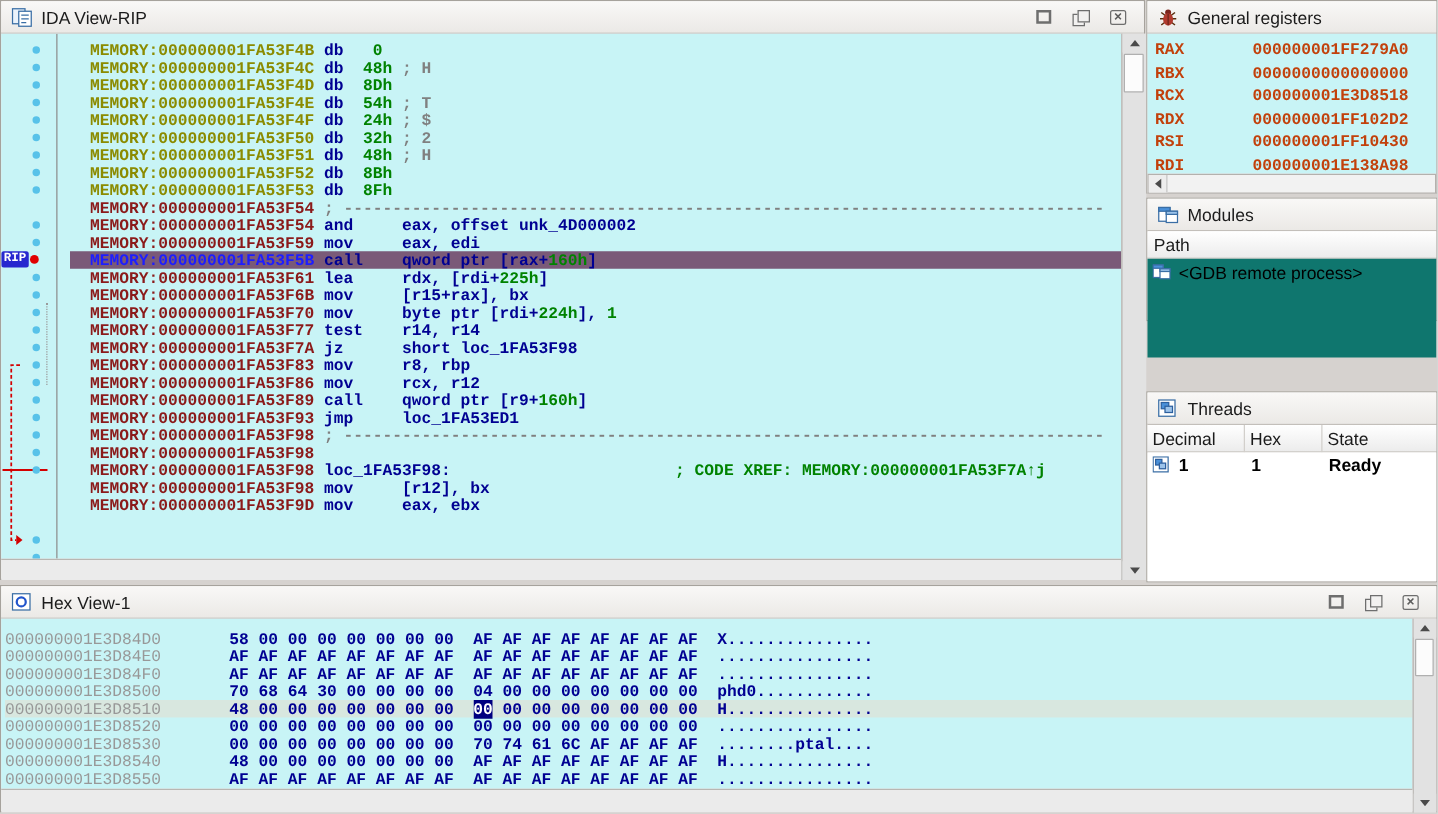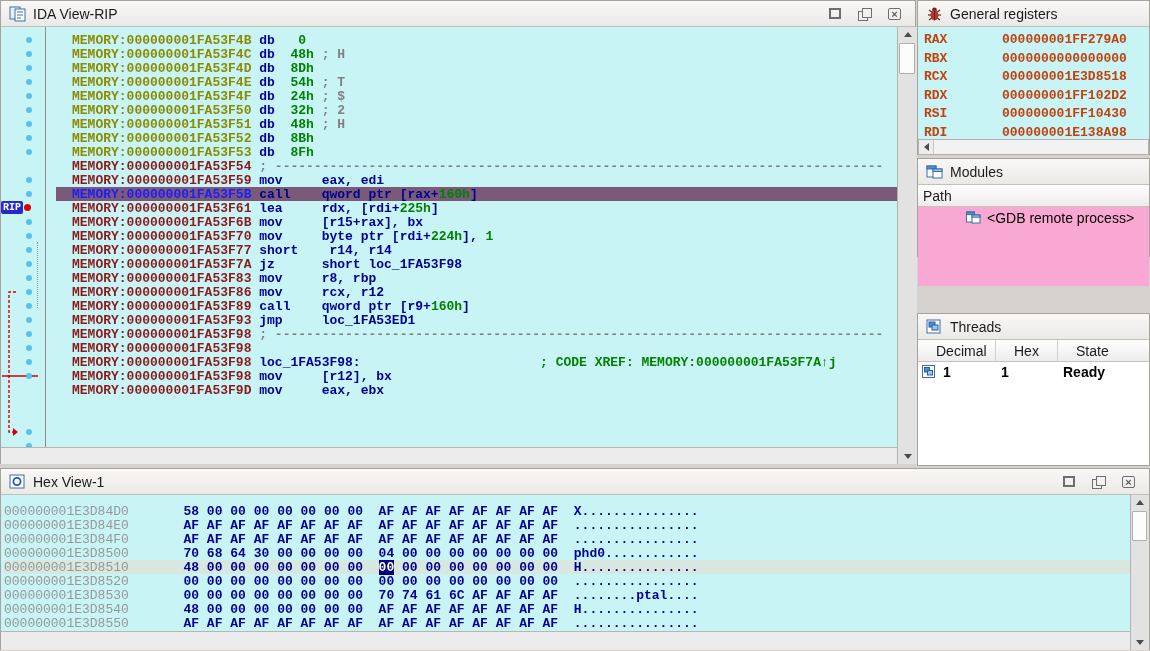--- a/index.html
+++ b/index.html
@@ -55,26 +55,26 @@
   .regs-panel{left:917px;top:0;width:233px;height:155px;}
   .regs-content{position:absolute;left:0;top:26px;width:231px;height:112px;background:#c8f4f6;padding:5px 0 0 6px;overflow:hidden;}
   .rrow{height:18.5px;line-height:18.5px;white-space:pre;
         font:bold 13px "Liberation Mono","DejaVu Sans Mono",monospace;color:#c2410c;}
   .regs-hscroll{left:0px;top:138px;width:231px;height:16px;}
   .hs-arrow{position:absolute;left:0;top:0;width:15px;height:14px;display:flex;align-items:center;justify-content:center;border-right:1px solid #c5c5c5;background:#ededed;}
 
   .modules-panel{left:917px;top:158px;width:233px;height:99px;}
   .col-header{height:22px;background:linear-gradient(#ffffff,#ececec);border-bottom:1px solid #c6c3bf;
               display:flex;align-items:center;font-size:14px;color:#1b1b1b;}
-  .modules-body{position:absolute;left:0;top:48px;width:231px;height:79px;background:#f9a8d4;padding-left:44px;}
+  .modules-body{position:absolute;left:0;top:48px;width:231px;height:79px;background:#0f766e;}
   .mod-row{display:flex;align-items:center;gap:6px;padding:3px 4px;font-size:14px;color:#000;}
 
   .threads-panel{left:917px;top:313px;width:233px;height:153px;}
   .threads-header{display:flex;}
-  .th-cell{padding-left:18px;display:flex;align-items:center;height:22px;font-size:14px;color:#1b1b1b;}
+  .th-cell{padding-left:4px;display:flex;align-items:center;height:22px;font-size:14px;color:#1b1b1b;}
   .th-c1{width:78px;border-right:1px solid #d2cfcb;}
   .th-c2{width:62px;border-right:1px solid #d2cfcb;}
   .th-c3{flex:1;}
   .threads-body{position:absolute;left:0;top:48px;width:231px;height:103px;background:#fff;}
   .thread-row{display:flex;align-items:center;height:20px;font-size:14px;font-weight:bold;color:#000;}
   .tr-c1{width:78px;display:flex;align-items:center;gap:6px;padding-left:4px;}
   .tr-c2{width:62px;padding-left:5px;}
   .tr-c3{flex:1;padding-left:5px;}
 
   
@@ -158,26 +158,27 @@
           <div class="cline"><span class="sa">MEMORY:000000001FA53F4B</span><span class="si"> db   </span><span class="sn">0</span></div>
           <div class="cline"><span class="sa">MEMORY:000000001FA53F4C</span><span class="si"> db  </span><span class="sn">48h</span><span class="sg"> ; H</span></div>
           <div class="cline"><span class="sa">MEMORY:000000001FA53F4D</span><span class="si"> db  </span><span class="sn">8Dh</span></div>
           <div class="cline"><span class="sa">MEMORY:000000001FA53F4E</span><span class="si"> db  </span><span class="sn">54h</span><span class="sg"> ; T</span></div>
           <div class="cline"><span class="sa">MEMORY:000000001FA53F4F</span><span class="si"> db  </span><span class="sn">24h</span><span class="sg"> ; $</span></div>
           <div class="cline"><span class="sa">MEMORY:000000001FA53F50</span><span class="si"> db  </span><span class="sn">32h</span><span class="sg"> ; 2</span></div>
           <div class="cline"><span class="sa">MEMORY:000000001FA53F51</span><span class="si"> db  </span><span class="sn">48h</span><span class="sg"> ; H</span></div>
           <div class="cline"><span class="sa">MEMORY:000000001FA53F52</span><span class="si"> db  </span><span class="sn">8Bh</span></div>
           <div class="cline"><span class="sa">MEMORY:000000001FA53F53</span><span class="si"> db  </span><span class="sn">8Fh</span></div>
           <div class="cline"><span class="sc">MEMORY:000000001FA53F54</span><span class="sg"> ; ------------------------------------------------------------------------------</span></div>
+          <div class="cline"><span class="sc">MEMORY:000000001FA53F54</span><span class="si"> and     eax, offset unk_4D000002</span></div>
           <div class="cline"><span class="sc">MEMORY:000000001FA53F59</span><span class="si"> mov     eax, edi</span></div>
           <div class="cline ripline"><span class="sb">MEMORY:000000001FA53F5B</span><span class="si"> call    qword ptr [rax+</span><span class="sn">160h</span><span class="si">]</span></div>
           <div class="cline"><span class="sc">MEMORY:000000001FA53F61</span><span class="si"> lea     rdx, [rdi+</span><span class="sn">225h</span><span class="si">]</span></div>
           <div class="cline"><span class="sc">MEMORY:000000001FA53F6B</span><span class="si"> mov     [r15+rax], bx</span></div>
           <div class="cline"><span class="sc">MEMORY:000000001FA53F70</span><span class="si"> mov     byte ptr [rdi+</span><span class="sn">224h</span><span class="si">], </span><span class="sn">1</span></div>
-          <div class="cline"><span class="sc">MEMORY:000000001FA53F77</span><span class="si"> short    r14, r14</span></div>
+          <div class="cline"><span class="sc">MEMORY:000000001FA53F77</span><span class="si"> test    r14, r14</span></div>
           <div class="cline"><span class="sc">MEMORY:000000001FA53F7A</span><span class="si"> jz      short loc_1FA53F98</span></div>
           <div class="cline"><span class="sc">MEMORY:000000001FA53F83</span><span class="si"> mov     r8, rbp</span></div>
           <div class="cline"><span class="sc">MEMORY:000000001FA53F86</span><span class="si"> mov     rcx, r12</span></div>
           <div class="cline"><span class="sc">MEMORY:000000001FA53F89</span><span class="si"> call    qword ptr [r9+</span><span class="sn">160h</span><span class="si">]</span></div>
           <div class="cline"><span class="sc">MEMORY:000000001FA53F93</span><span class="si"> jmp     loc_1FA53ED1</span></div>
           <div class="cline"><span class="sc">MEMORY:000000001FA53F98</span><span class="sg"> ; ------------------------------------------------------------------------------</span></div>
           <div class="cline"><span class="sc">MEMORY:000000001FA53F98</span></div>
           <div class="cline"><span class="sc">MEMORY:000000001FA53F98</span><span class="si"> loc_1FA53F98:</span><span class="si">                       </span><span class="sx">; CODE XREF: MEMORY:000000001FA53F7A↑j</span></div>
           <div class="cline"><span class="sc">MEMORY:000000001FA53F98</span><span class="si"> mov     [r12], bx</span></div>
           <div class="cline"><span class="sc">MEMORY:000000001FA53F9D</span><span class="si"> mov     eax, ebx</span></div>

